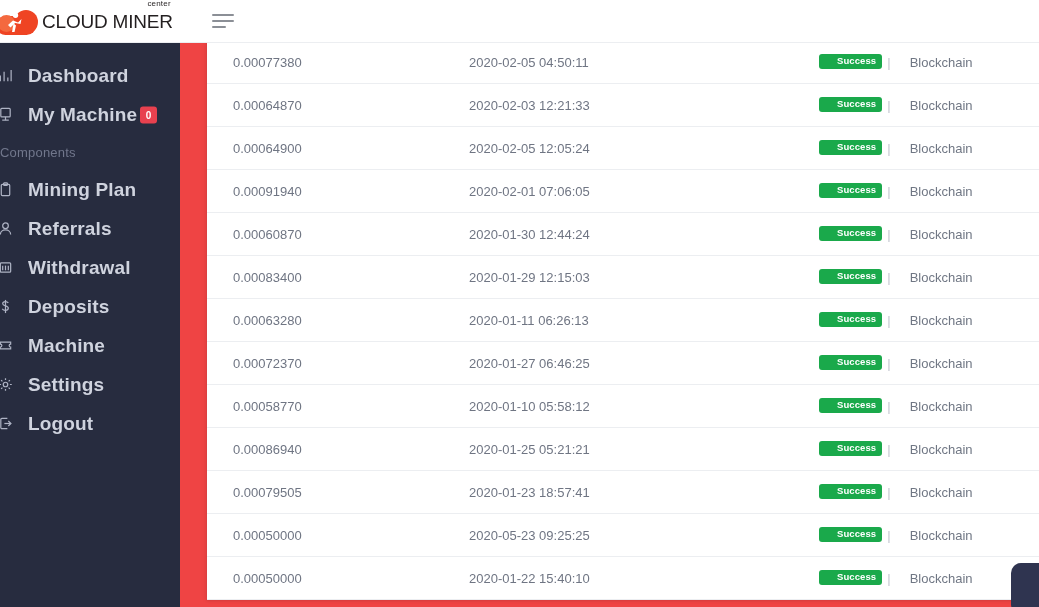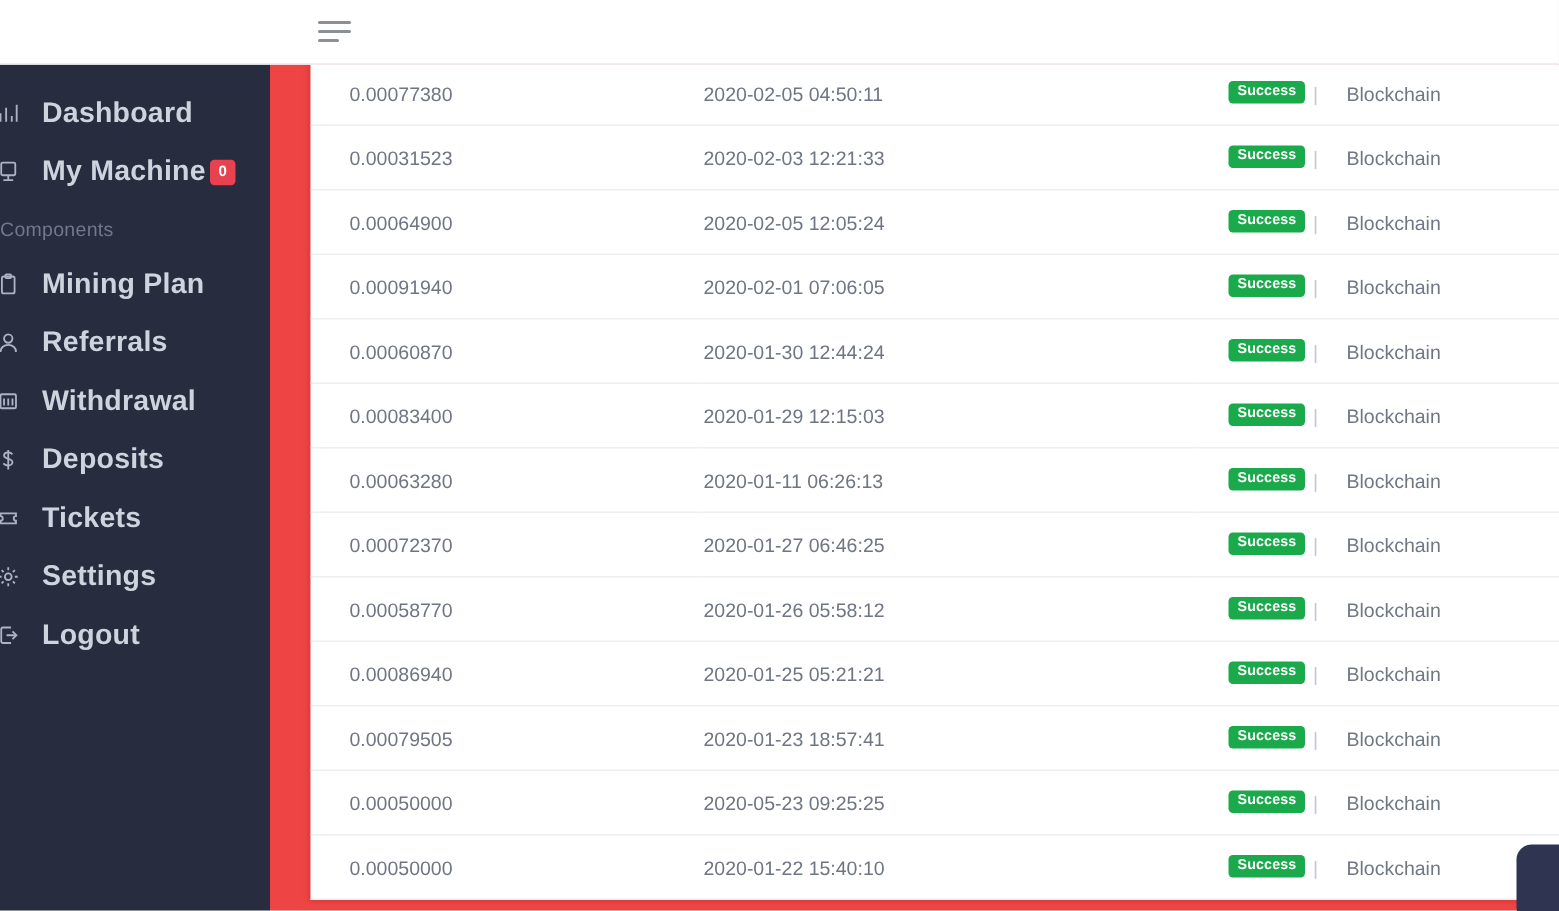--- a/index.html
+++ b/index.html
@@ -162,21 +162,21 @@
   .col-date   { width: 330px; }
   .col-status { width: 268px; text-align: left; padding-left: 20px !important; }
 
   .badge-success {
     display: inline-block;
     background: #1aa94b;
     color: #ffffff;
     font-size: 9.5px;
     font-weight: 700;
     letter-spacing: 0.1px;
-    padding: 2px 6px 3px 6px;
+    padding: 2px 6px 3px 18px;
     border-radius: 3px;
     line-height: 1;
     vertical-align: middle;
     position: relative;
     top: -1px;
   }
   .sep {
     color: #c3c7d0;
     font-size: 13px;
     margin: 0 3px 0 5px;
@@ -199,20 +199,36 @@
     background: #2f3450;
     border-radius: 10px;
     z-index: 50;
     cursor: pointer;
   }
 </style>
 </head>
 <body>
 
 <div class="topbar">
+  <div class="brand">
+    <div class="brand-mark">
+      <div class="cloud-a"></div>
+      <div class="cloud-b"></div>
+      <div class="cloud-c"></div>
+      <svg class="cloud-fig" viewBox="0 0 15 21">
+        <circle cx="8.5" cy="3.2" r="2.7" fill="#ffffff"></circle>
+        <path d="M1 13 L6 8.5 L11 10.5 L14.5 7 L13.5 12 L8 11 L3.5 15.5 Z" fill="#ffffff"></path>
+        <path d="M6.5 11.5 L5 20 L7.5 20 L9 13.5 Z" fill="#ffffff"></path>
+      </svg>
+    </div>
+    <div class="brand-text">
+      <span class="brand-center">center</span>
+      <span class="brand-name">CLOUD MINER</span>
+    </div>
+  </div>
 
   <div class="hamburger">
     <i></i>
     <i></i>
     <i></i>
   </div>
 </div>
 
 <nav class="sidebar" id="sidebar">
     <div class="nav-item">
@@ -275,21 +291,21 @@
         </svg>
       </span>
       <span class="nav-label">Deposits</span>
     </div>
     <div class="nav-item">
       <span class="nav-ico">
         <svg width="15" height="15" viewBox="0 0 16 16" fill="none" stroke="currentColor" stroke-width="1.3">
           <path d="M2.5 4.5h11v2a1.6 1.6 0 000 3.2v2h-11v-2a1.6 1.6 0 000-3.2z"></path>
         </svg>
       </span>
-      <span class="nav-label">Tickets</span>
+      <span class="nav-label">Machine</span>
     </div>
     <div class="nav-item">
       <span class="nav-ico">
         <svg width="15" height="15" viewBox="0 0 16 16" fill="none" stroke="currentColor" stroke-width="1.3">
           <circle cx="8" cy="8" r="2.4"></circle>
           <path d="M8 1.3v2M8 12.7v2M14.7 8h-2M3.3 8h-2M12.7 3.3l-1.4 1.4M4.7 11.3l-1.4 1.4M12.7 12.7l-1.4-1.4M4.7 4.7L3.3 3.3"></path>
         </svg>
       </span>
       <span class="nav-label">Settings</span>
     </div>
@@ -308,21 +324,21 @@
 <main class="content">
   <div class="card">
     <table class="table">
       <tbody id="table-body">
           <tr>
             <td class="col-amount">0.00077380</td>
             <td class="col-date">2020-02-05 04:50:11</td>
             <td class="col-status"><span class="badge-success">Success</span><span class="sep">|</span><a class="bc-link">Blockchain</a></td>
           </tr>
           <tr>
-            <td class="col-amount">0.00031523</td>
+            <td class="col-amount">0.00064870</td>
             <td class="col-date">2020-02-03 12:21:33</td>
             <td class="col-status"><span class="badge-success">Success</span><span class="sep">|</span><a class="bc-link">Blockchain</a></td>
           </tr>
           <tr>
             <td class="col-amount">0.00064900</td>
             <td class="col-date">2020-02-05 12:05:24</td>
             <td class="col-status"><span class="badge-success">Success</span><span class="sep">|</span><a class="bc-link">Blockchain</a></td>
           </tr>
           <tr>
             <td class="col-amount">0.00091940</td>
@@ -344,21 +360,21 @@
             <td class="col-date">2020-01-11 06:26:13</td>
             <td class="col-status"><span class="badge-success">Success</span><span class="sep">|</span><a class="bc-link">Blockchain</a></td>
           </tr>
           <tr>
             <td class="col-amount">0.00072370</td>
             <td class="col-date">2020-01-27 06:46:25</td>
             <td class="col-status"><span class="badge-success">Success</span><span class="sep">|</span><a class="bc-link">Blockchain</a></td>
           </tr>
           <tr>
             <td class="col-amount">0.00058770</td>
-            <td class="col-date">2020-01-26 05:58:12</td>
+            <td class="col-date">2020-01-10 05:58:12</td>
             <td class="col-status"><span class="badge-success">Success</span><span class="sep">|</span><a class="bc-link">Blockchain</a></td>
           </tr>
           <tr>
             <td class="col-amount">0.00086940</td>
             <td class="col-date">2020-01-25 05:21:21</td>
             <td class="col-status"><span class="badge-success">Success</span><span class="sep">|</span><a class="bc-link">Blockchain</a></td>
           </tr>
           <tr>
             <td class="col-amount">0.00079505</td>
             <td class="col-date">2020-01-23 18:57:41</td>

